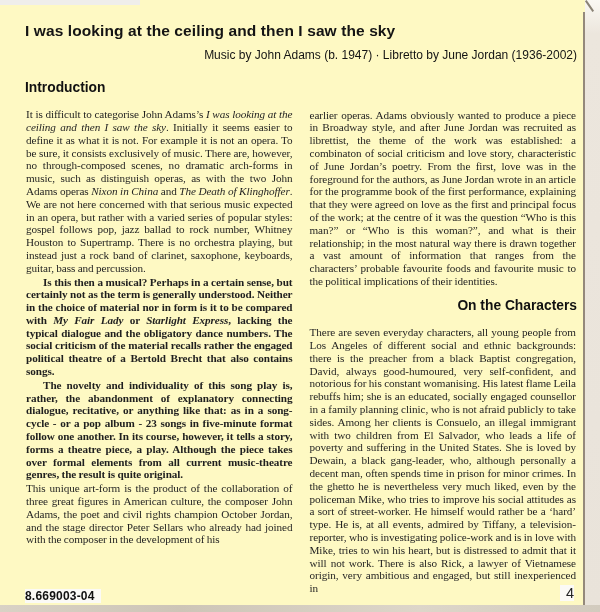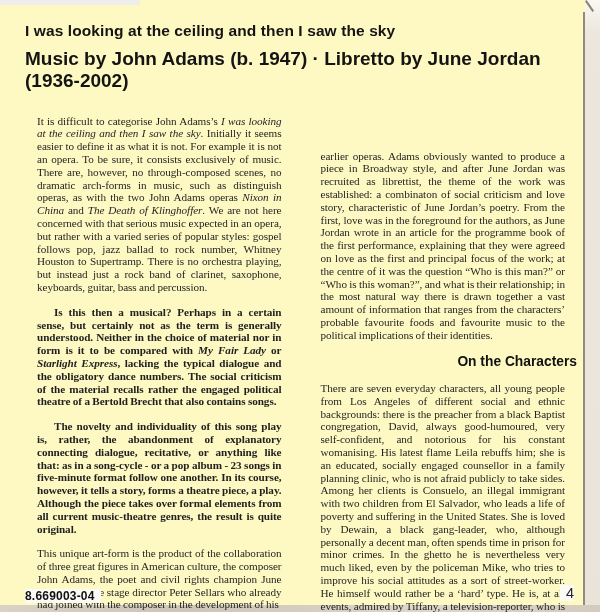--- a/index.html
+++ b/index.html
@@ -18,36 +18,36 @@
   .bottom-strip {
     position:absolute; left:0; bottom:0; width:100%; height:7px;
     background:linear-gradient(90deg,#d9d2c5,#cdc5b7 30%,#ddd6c9 70%,#d2cbbe);
   }
   .content { position:absolute; left:25px; top:22px; width:552px; }
   .title {
     font-family:"Liberation Sans", sans-serif; font-weight:bold;
     font-size:15.5px; line-height:1.2; color:#141414; letter-spacing:0.1px;
   }
   .subtitle {
-    font-family:"Liberation Sans", sans-serif; font-weight:bold;
-    font-size:19px; margin-top:7px; color:#141414;
+    font-family:"Liberation Sans", sans-serif; font-weight:normal;
+    font-size:12px; margin-top:7px; color:#141414;text-align:right;
   }
   .columns { display:flex; gap:15px; margin-top:11px; }
   .col {
     width:268.5px; font-size:11.2px; line-height:12.8px;
     text-align:justify; color:#1f1f1f; letter-spacing:-0.08px; word-spacing:-0.3px;
   }
   .col-right { padding-top:35px; box-sizing:border-box; }
   .col h3 {
     font-family:"Liberation Sans", sans-serif; font-weight:bold;
     font-size:13.8px; line-height:1.2; color:#111;
     margin:7px 0 12px 0; letter-spacing:0; word-spacing:0; text-align:left;
   }
   .col h3.mid { margin:10px 0 12px 0;text-align:right; }
-  .col p { margin:12px; }
+  .col p { margin:1px; }
   .col p.indent { text-indent:17px;font-weight:bold; }
   em { font-style:italic; }
   .catalog {
     position:absolute; left:25px; bottom:9px;
     font-family:"Liberation Sans", sans-serif; font-weight:bold;
     font-size:12px; color:#111; letter-spacing:0.2px;
     background:#fbfaf6; padding-right:6px;
   }
   .page-num {
     position:absolute; right:26px; bottom:11px;
@@ -64,24 +64,25 @@
   <div class="edge-right-line"></div>
   <div class="corner-mark"></div>
   <div class="bottom-strip"></div>
 
   <div class="content">
     <div class="title">I was looking at the ceiling and then I saw the sky</div>
     <div class="subtitle">Music by John Adams (b. 1947) · Libretto by June Jordan (1936-2002)</div>
 
     <div class="columns">
       <div class="col">
+        <h3>Introduction</h3>
         <p><span>It is difficult to categorise John Adams’s </span><em>I was looking at the ceiling and then I saw the sky</em><span>. Initially it seems easier to define it as what it is not. For example it is not an opera. To be sure, it consists exclusively of music. There are, however, no through-composed scenes, no dramatic arch-forms in music, such as distinguish operas, as with the two John Adams operas </span><em>Nixon in China</em><span> and </span><em>The Death of Klinghoffer</em><span>. We are not here concerned with that serious music expected in an opera, but rather with a varied series of popular styles: gospel follows pop, jazz ballad to rock number, Whitney Houston to Supertramp. There is no orchestra playing, but instead just a rock band of clarinet, saxophone, keyboards, guitar, bass and percussion.</span></p>
         <p class="indent"><span>Is this then a musical? Perhaps in a certain sense, but certainly not as the term is generally understood. Neither in the choice of material nor in form is it to be compared with </span><em>My Fair Lady</em><span> or </span><em>Starlight Express</em><span>, lacking the typical dialogue and the obligatory dance numbers. The social criticism of the material recalls rather the engaged political theatre of a Bertold Brecht that also contains songs.</span></p>
         <p class="indent"><span>The novelty and individuality of this song play is, rather, the abandonment of explanatory connecting dialogue, recitative, or anything like that: as in a song-cycle - or a pop album - 23 songs in five-minute format follow one another. In its course, however, it tells a story, forms a theatre piece, a play. Although the piece takes over formal elements from all current music-theatre genres, the result is quite original.</span></p>
-        <p><span>This unique art-form is the product of the collaboration of three great figures in American culture, the composer John Adams, the poet and civil rights champion June Jordan, and the stage director Peter Sellars who already had joined with the composer in the development of his</span></p>
+        <p><span>This unique art-form is the product of the collaboration of three great figures in American culture, the composer John Adams, the poet and civil rights champion October Jordan, and the stage director Peter Sellars who already had joined with the composer in the development of his</span></p>
       </div>
 
       <div class="col col-right">
         <p><span>earlier operas. Adams obviously wanted to produce a piece in Broadway style, and after June Jordan was recruited as librettist, the theme of the work was established: a combinaton of social criticism and love story, characteristic of June Jordan’s poetry. From the first, love was in the foreground for the authors, as June Jordan wrote in an article for the programme book of the first performance, explaining that they were agreed on love as the first and principal focus of the work; at the centre of it was the question “Who is this man?” or “Who is this woman?”, and what is their relationship; in the most natural way there is drawn together a vast amount of information that ranges from the characters’ probable favourite foods and favourite music to the political implications of their identities.</span></p>
         <h3 class="mid">On the Characters</h3>
         <p><span>There are seven everyday characters, all young people from Los Angeles of different social and ethnic backgrounds: there is the preacher from a black Baptist congregation, David, always good-humoured, very self-confident, and notorious for his constant womanising. His latest flame Leila rebuffs him; she is an educated, socially engaged counsellor in a family planning clinic, who is not afraid publicly to take sides. Among her clients is Consuelo, an illegal immigrant with two children from El Salvador, who leads a life of poverty and suffering in the United States. She is loved by Dewain, a black gang-leader, who, although personally a decent man, often spends time in prison for minor crimes. In the ghetto he is nevertheless very much liked, even by the policeman Mike, who tries to improve his social attitudes as a sort of street-worker. He himself would rather be a ‘hard’ type. He is, at all events, admired by Tiffany, a television-reporter, who is investigating police-work and is in love with Mike, tries to win his heart, but is distressed to admit that it will not work. There is also Rick, a lawyer of Vietnamese origin, very ambitious and engaged, but still inexperienced in</span></p>
       </div>
     </div>
   </div>
 

